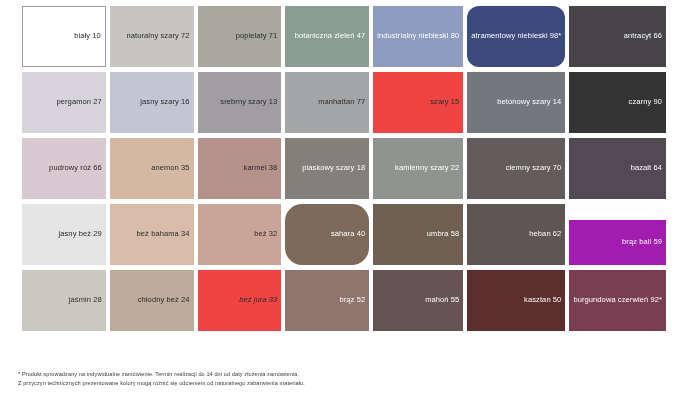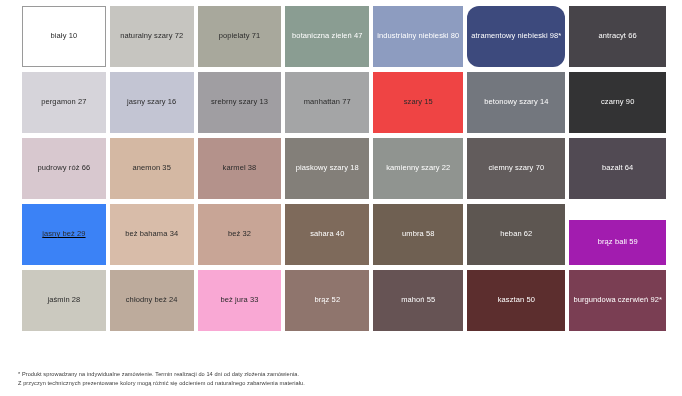--- a/index.html
+++ b/index.html
@@ -23,21 +23,21 @@
     display: grid;
     grid-template-columns: repeat(7, 1fr);
     grid-auto-rows: 61px;
     column-gap: 4px;
     row-gap: 5px;
   }
   .swatch {
     position: relative;
     display: flex;
     align-items: center;
-    justify-content: center;
+    justify-content: flex-end;
     text-align: center;
     padding: 6px 4px;
   }
   .swatch-label {
     font-size: 7.5px;
     line-height: 1.15;
     letter-spacing: 0.1px;
     white-space: nowrap;
   }
   .swatch.outlined { border: 1px solid #9a9a9a; }
@@ -120,48 +120,48 @@
       </div>
       <div class="swatch dark" style="background: rgb(144, 148, 144);">
         <span class="swatch-label">kamienny szary 22</span>
       </div>
       <div class="swatch dark" style="background: rgb(98, 92, 92);">
         <span class="swatch-label">ciemny szary 70</span>
       </div>
       <div class="swatch dark" style="background: rgb(81, 74, 83);">
         <span class="swatch-label">bazalt 64</span>
       </div>
-      <div class="swatch light" style="background: #3b82f6; text-decoration: underline;">
+      <div class="swatch light" style="background: #e5e5e5;">
         <span class="swatch-label">jasny beż 29</span>
       </div>
       <div class="swatch light" style="background: rgb(216, 188, 169);">
         <span class="swatch-label">beż bahama 34</span>
       </div>
       <div class="swatch light" style="background: rgb(200, 165, 150);">
         <span class="swatch-label">beż 32</span>
       </div>
-      <div class="swatch dark" style="background: rgb(126, 106, 91);">
+      <div class="swatch dark" style="background: rgb(126, 106, 91); border-radius: 17px;">
         <span class="swatch-label">sahara 40</span>
       </div>
       <div class="swatch dark" style="background: rgb(111, 96, 82);">
         <span class="swatch-label">umbra 58</span>
       </div>
       <div class="swatch dark" style="background: rgb(93, 86, 81);">
         <span class="swatch-label">heban 62</span>
       </div>
       <div class="swatch dark" style="background: #a21caf; margin-top: 16px;">
         <span class="swatch-label">brąz bali 59</span>
       </div>
       <div class="swatch light" style="background: rgb(203, 201, 191);">
         <span class="swatch-label">jaśmin 28</span>
       </div>
       <div class="swatch light" style="background: rgb(189, 171, 156);">
         <span class="swatch-label">chłodny beż 24</span>
       </div>
-      <div class="swatch light" style="background: #f9a8d4;">
+      <div class="swatch light" style="background: #ef4444; font-style: italic;">
         <span class="swatch-label">beż jura 33</span>
       </div>
       <div class="swatch dark" style="background: rgb(143, 117, 109);">
         <span class="swatch-label">brąz 52</span>
       </div>
       <div class="swatch dark" style="background: rgb(102, 83, 84);">
         <span class="swatch-label">mahoń 55</span>
       </div>
       <div class="swatch dark" style="background: rgb(92, 46, 46);">
         <span class="swatch-label">kasztan 50</span>

